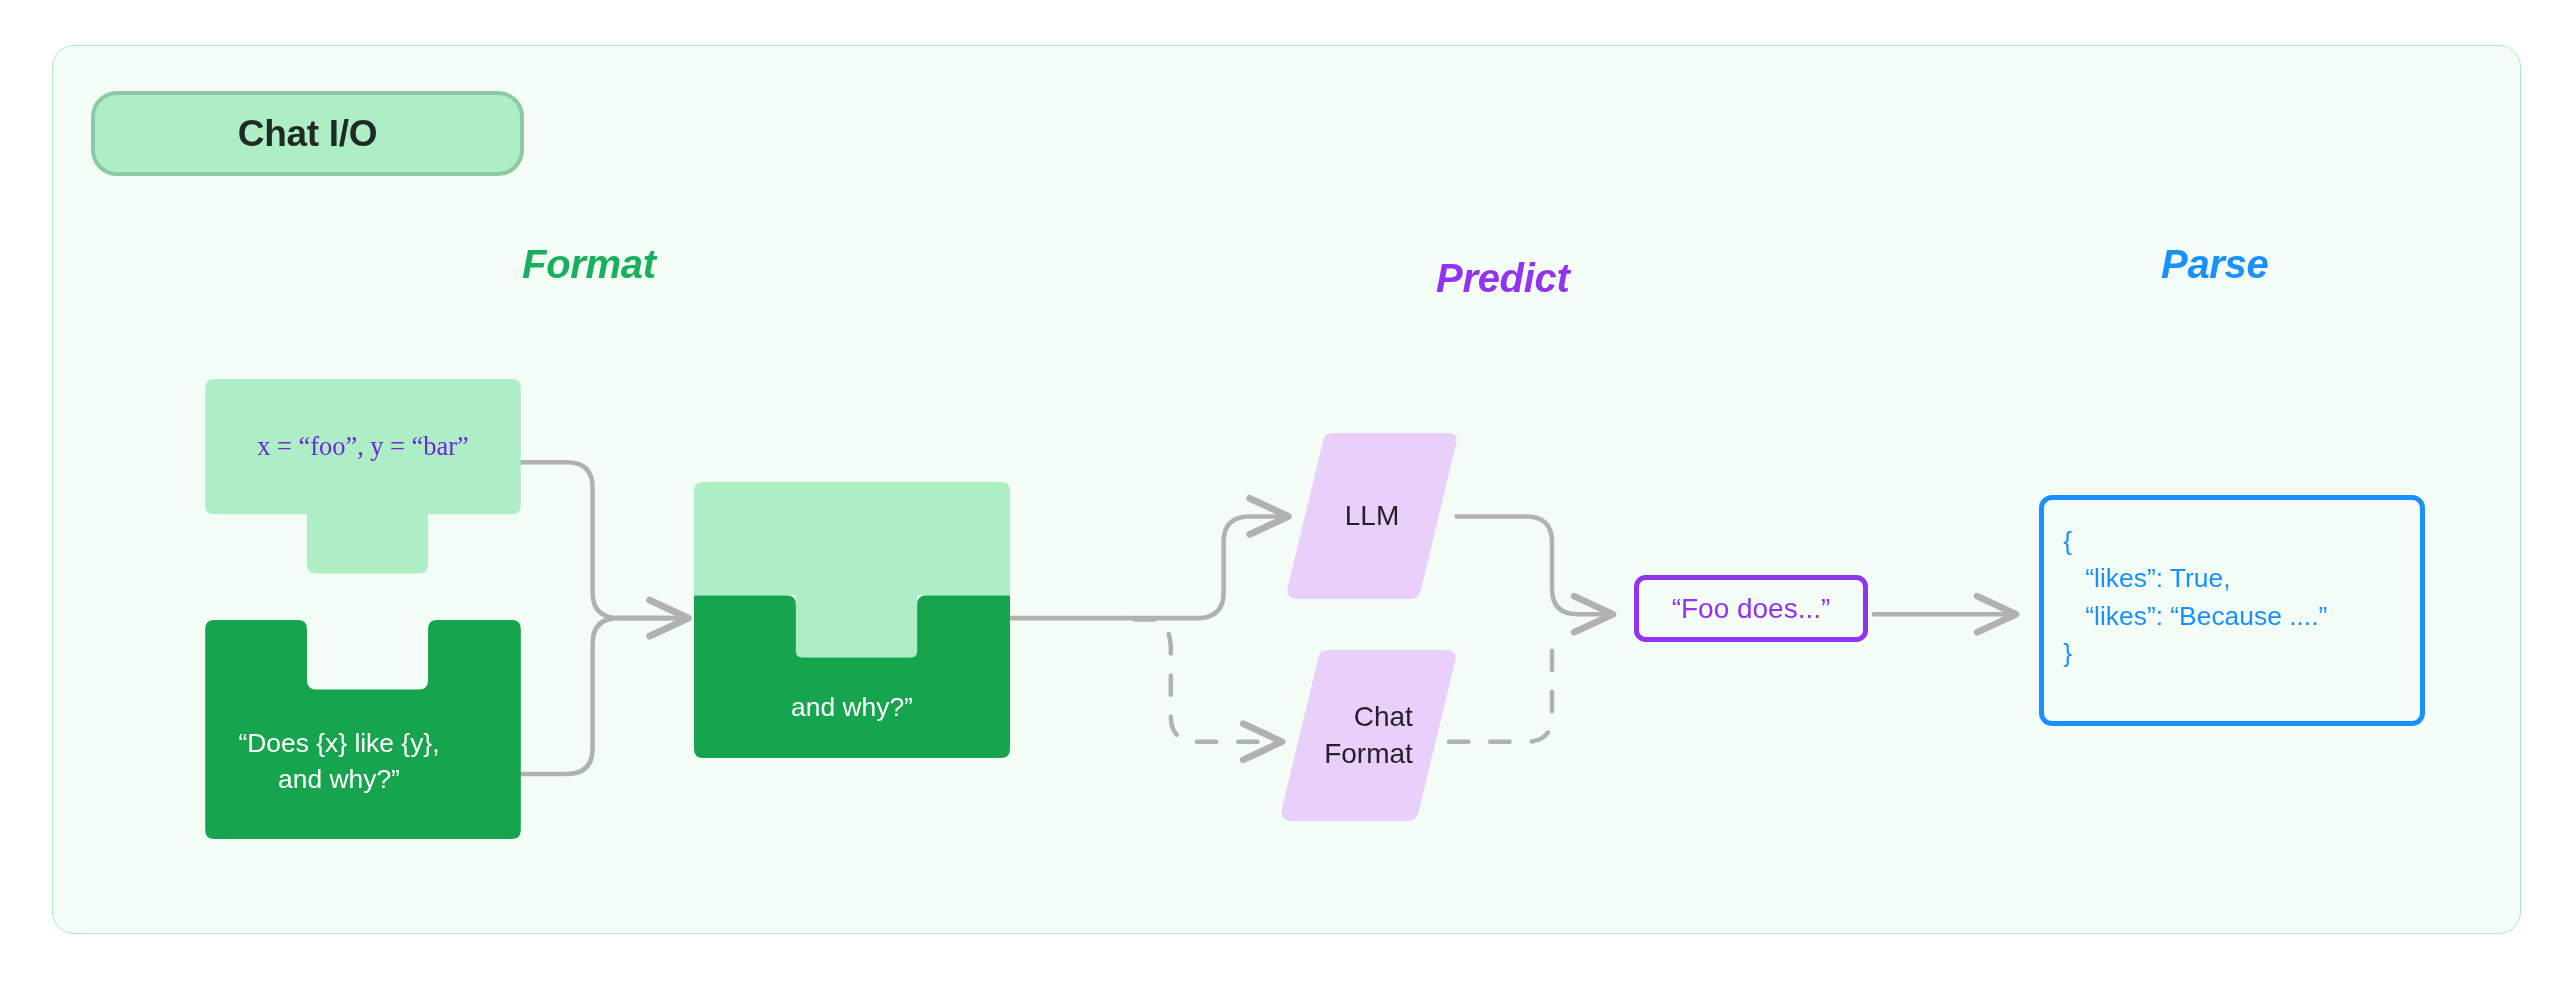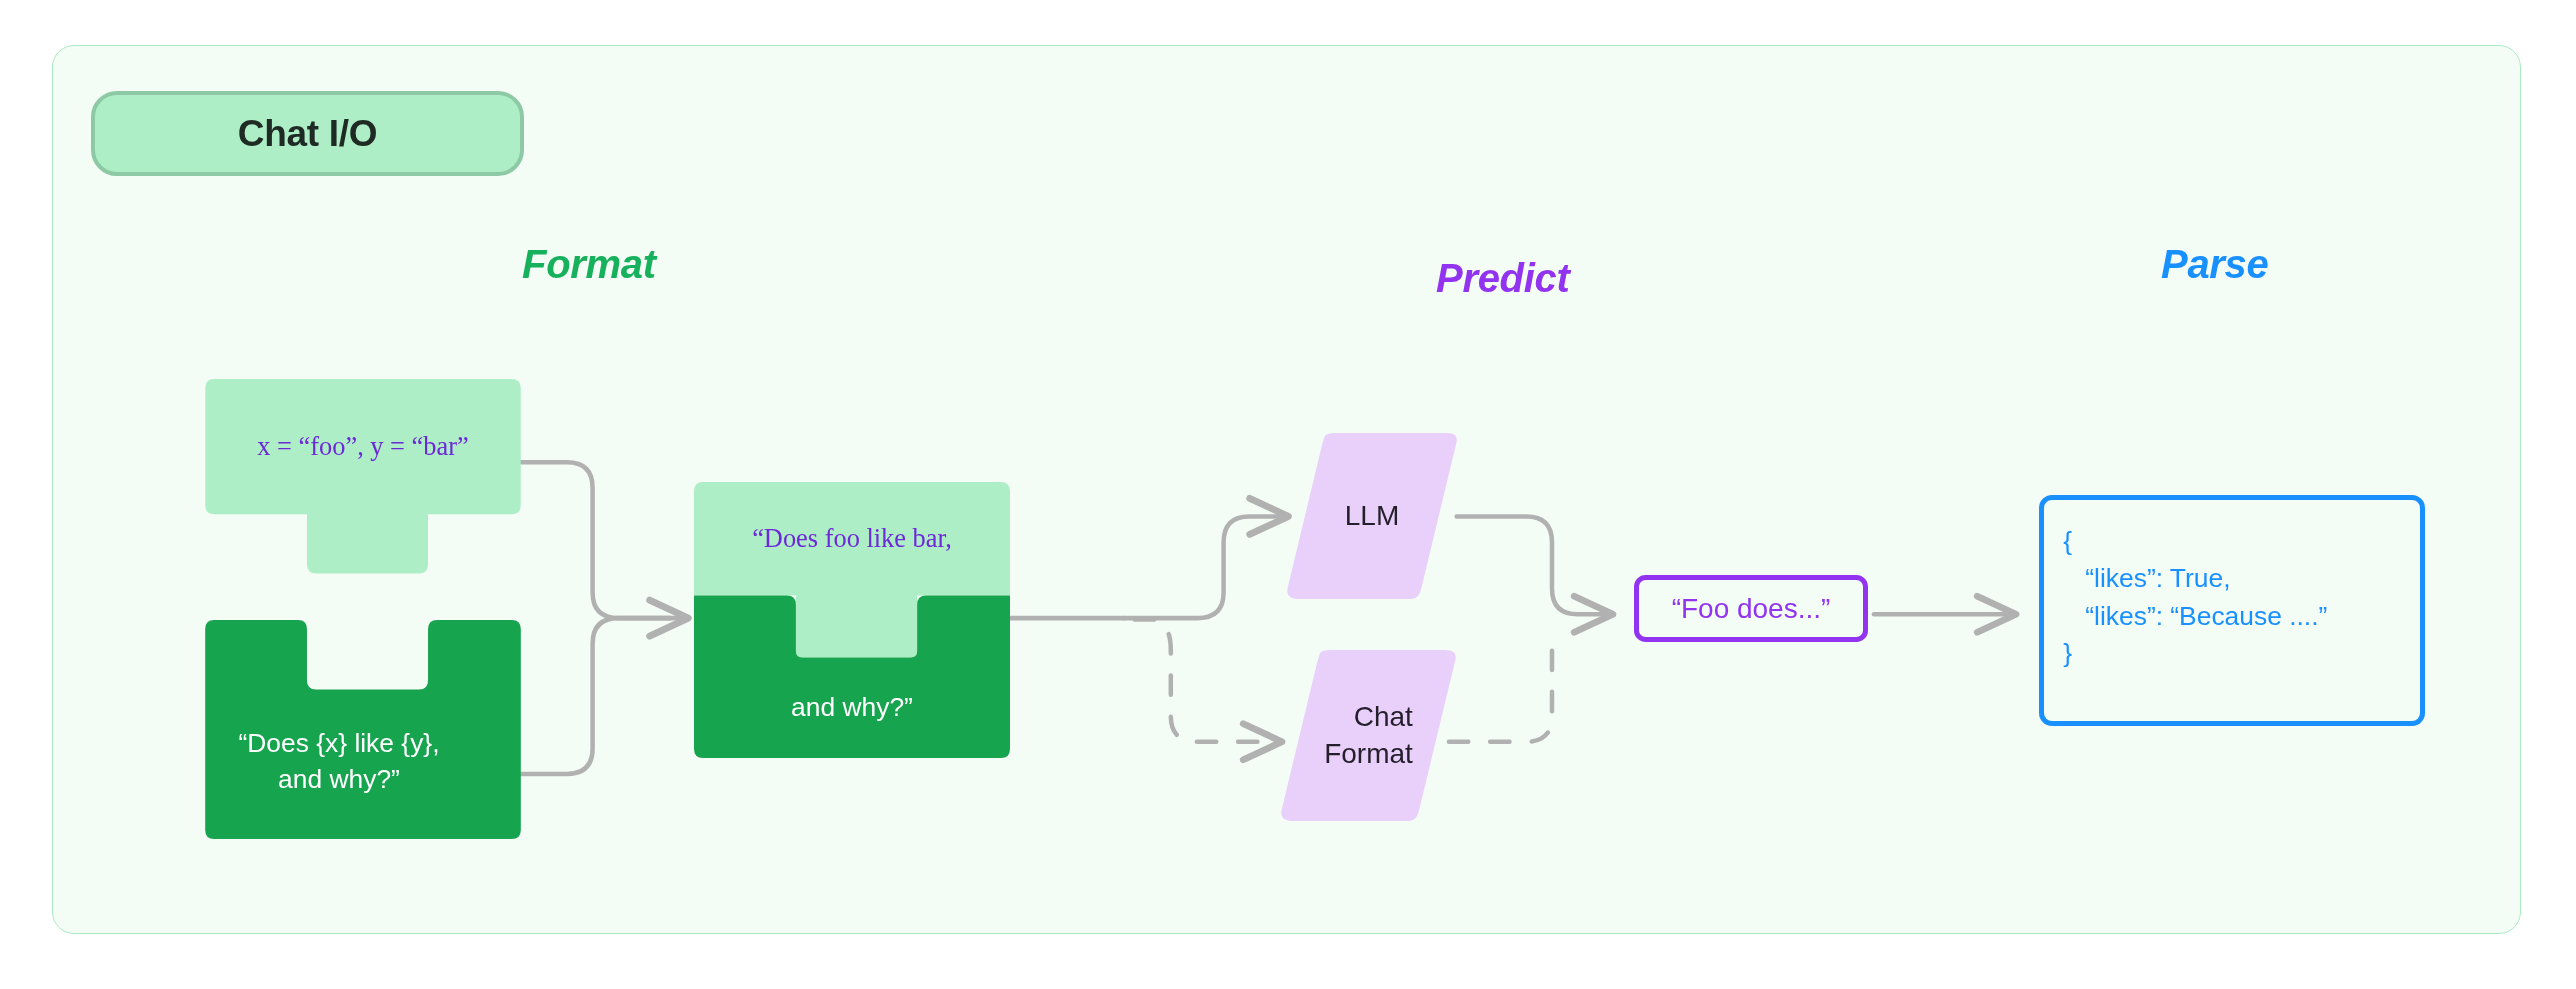--- a/index.html
+++ b/index.html
@@ -203,21 +203,20 @@
       <path fill="#aeeec6" d="
         M 14 0 L 476 0 Q 490 0 490 14 L 490 176 L 346 176
         L 346 262 Q 346 272 336 272 L 168 272 Q 158 272 158 262
         L 158 176 L 0 176 L 0 14 Q 0 0 14 0 Z"></path>
 
       <path fill="#17a44f" d="
         M 0 176 L 144 176 Q 158 176 158 190 L 158 262 Q 158 272 168 272
         L 336 272 Q 346 272 346 262 L 346 190 Q 346 176 360 176 L 490 176
         L 490 414 Q 490 428 476 428 L 14 428 Q 0 428 0 414 L 0 176 Z"></path>
     </svg>
-    <div class="piece-label lbl-light" style="left:0; top:0; width:316px; height:113px;">“Does foo like bar,</div>
     <div class="piece-label lbl-dark" style="left:0; top:184px; width:316px; height:84px;">and why?”</div>
   </div>
 
   <div class="para" id="para-llm" style="left:1285px; top:433px;">
     <svg width="174" height="166" viewBox="0 0 270 258" xmlns="http://www.w3.org/2000/svg">
       <path fill="#e9d0fb" d="
         M 62 4 Q 66 0 78 0 L 252 0 Q 270 0 266 16 L 212 240
         Q 208 258 196 258 L 22 258 Q 0 258 4 240 L 58 16 Z"></path>
     </svg>
     <div class="para-label" style="left:0; top:0; width:174px; height:166px;">LLM</div>

